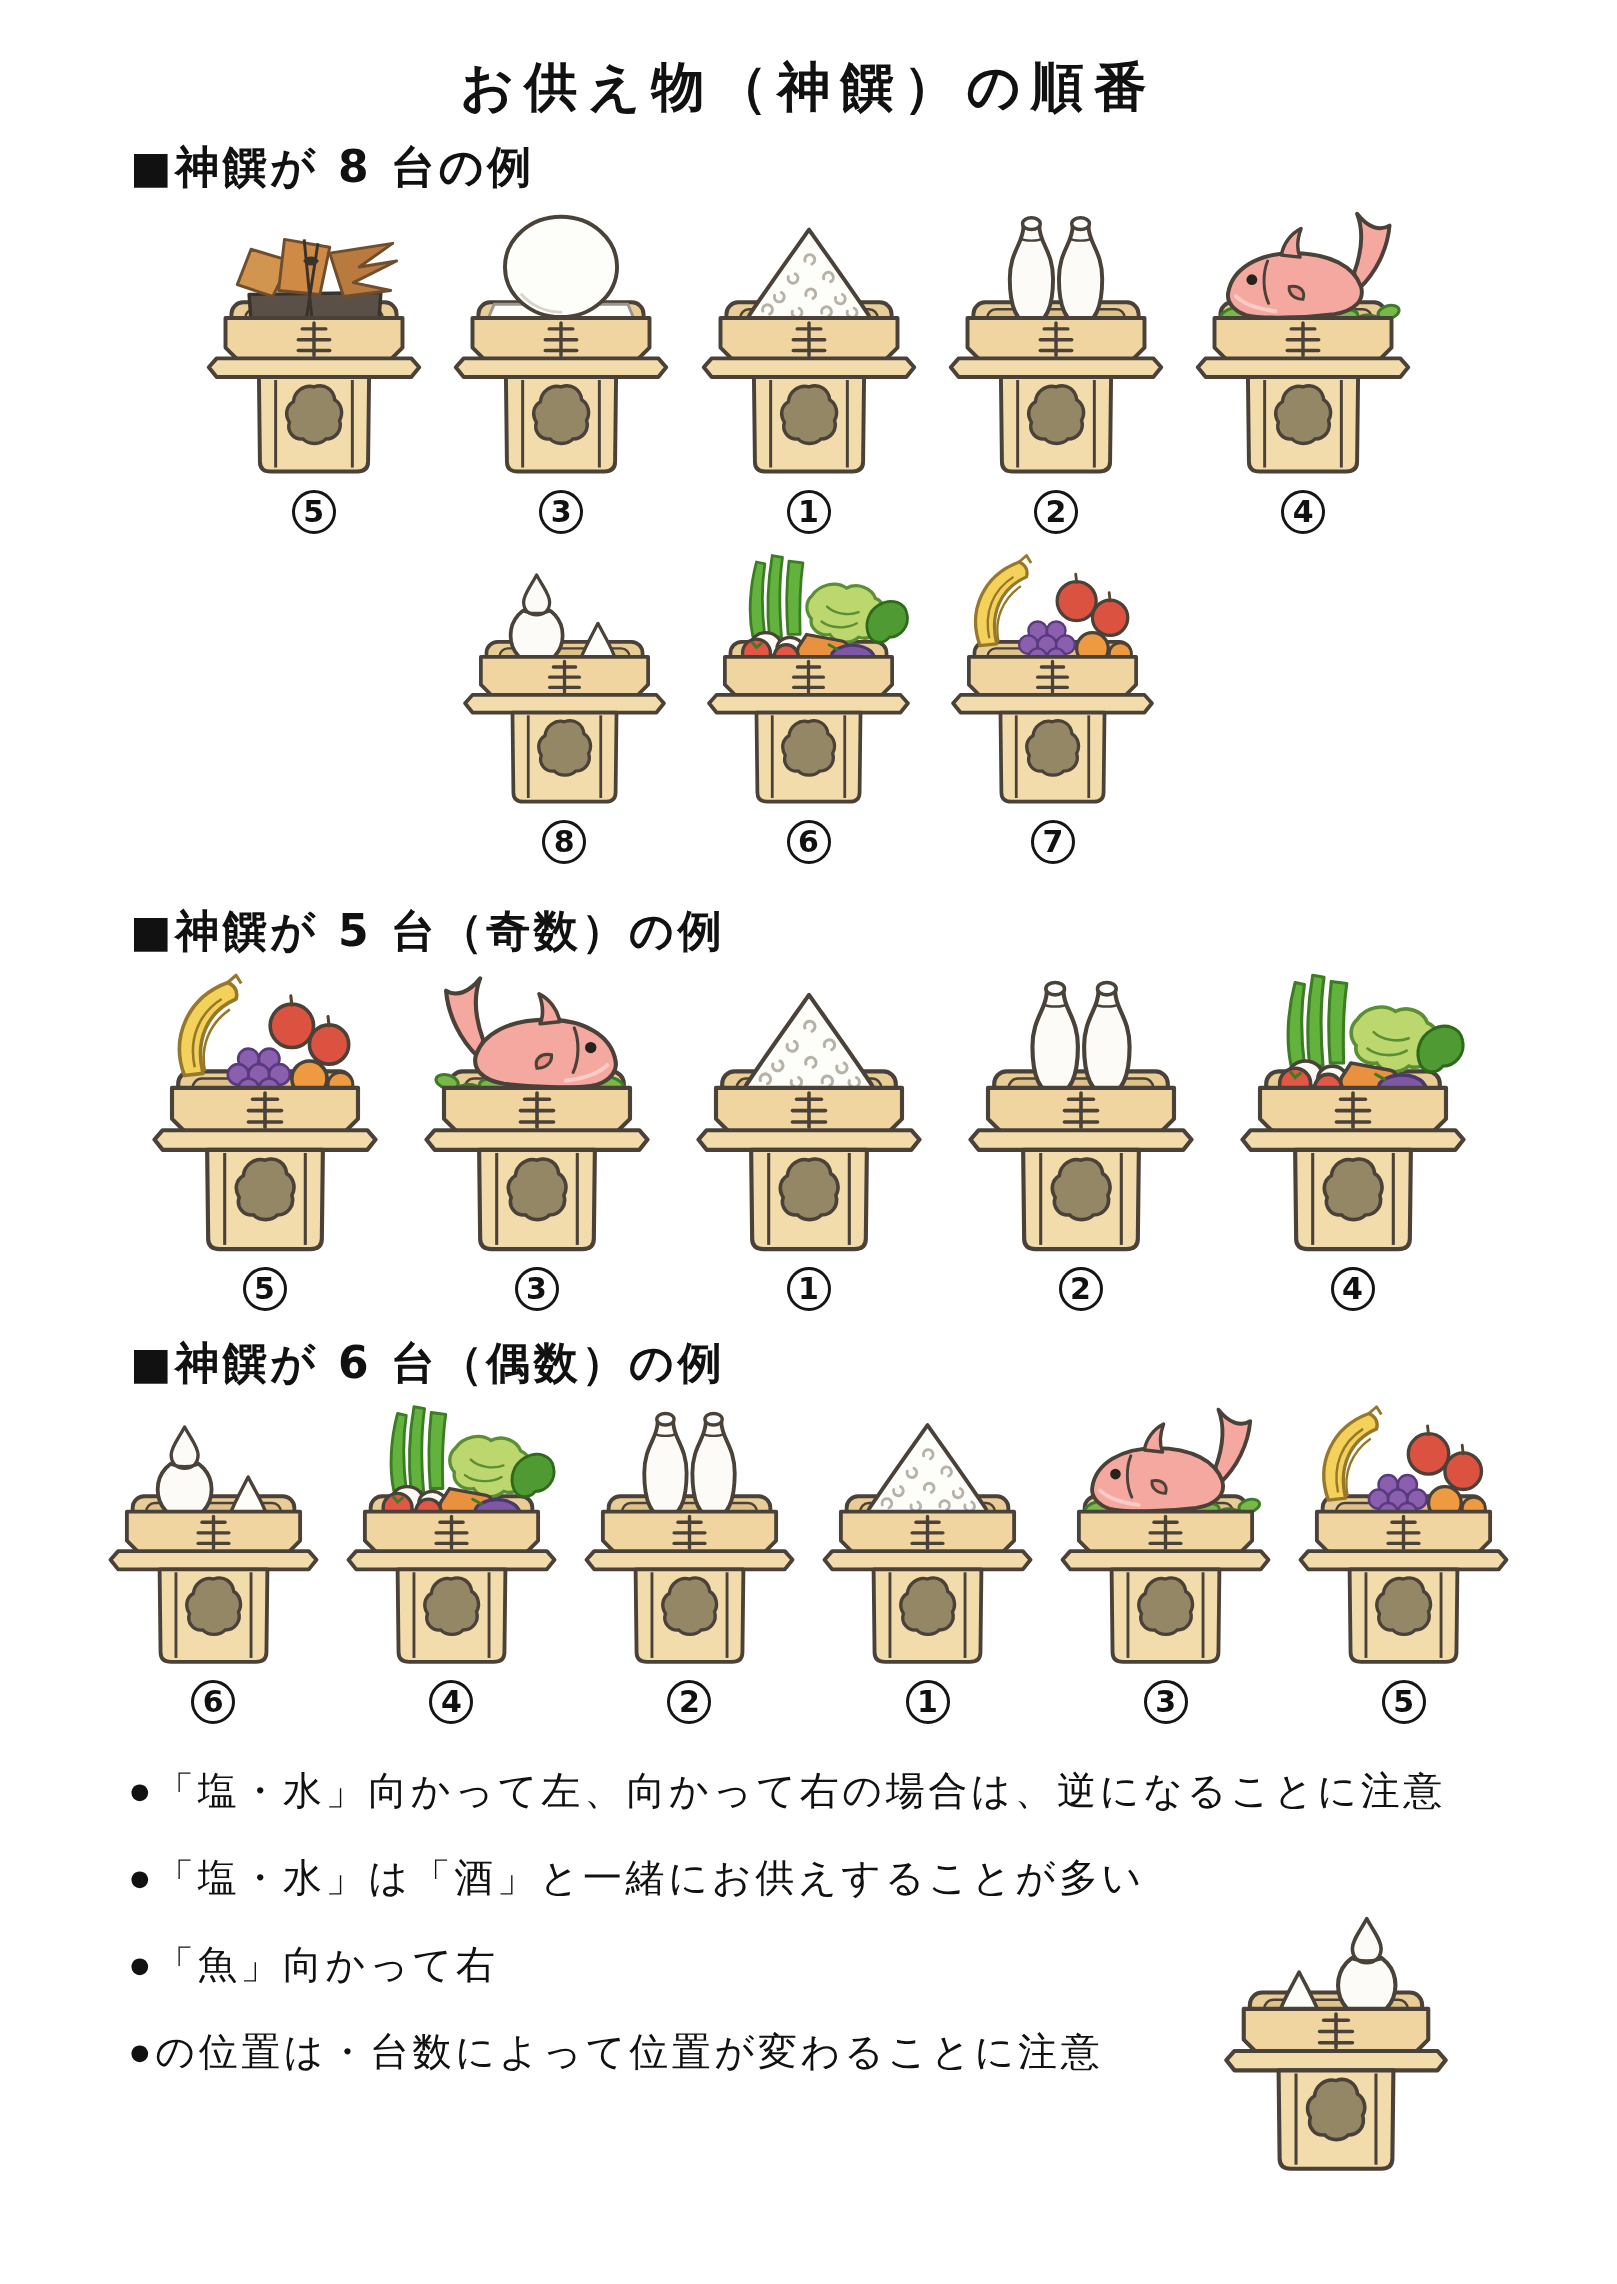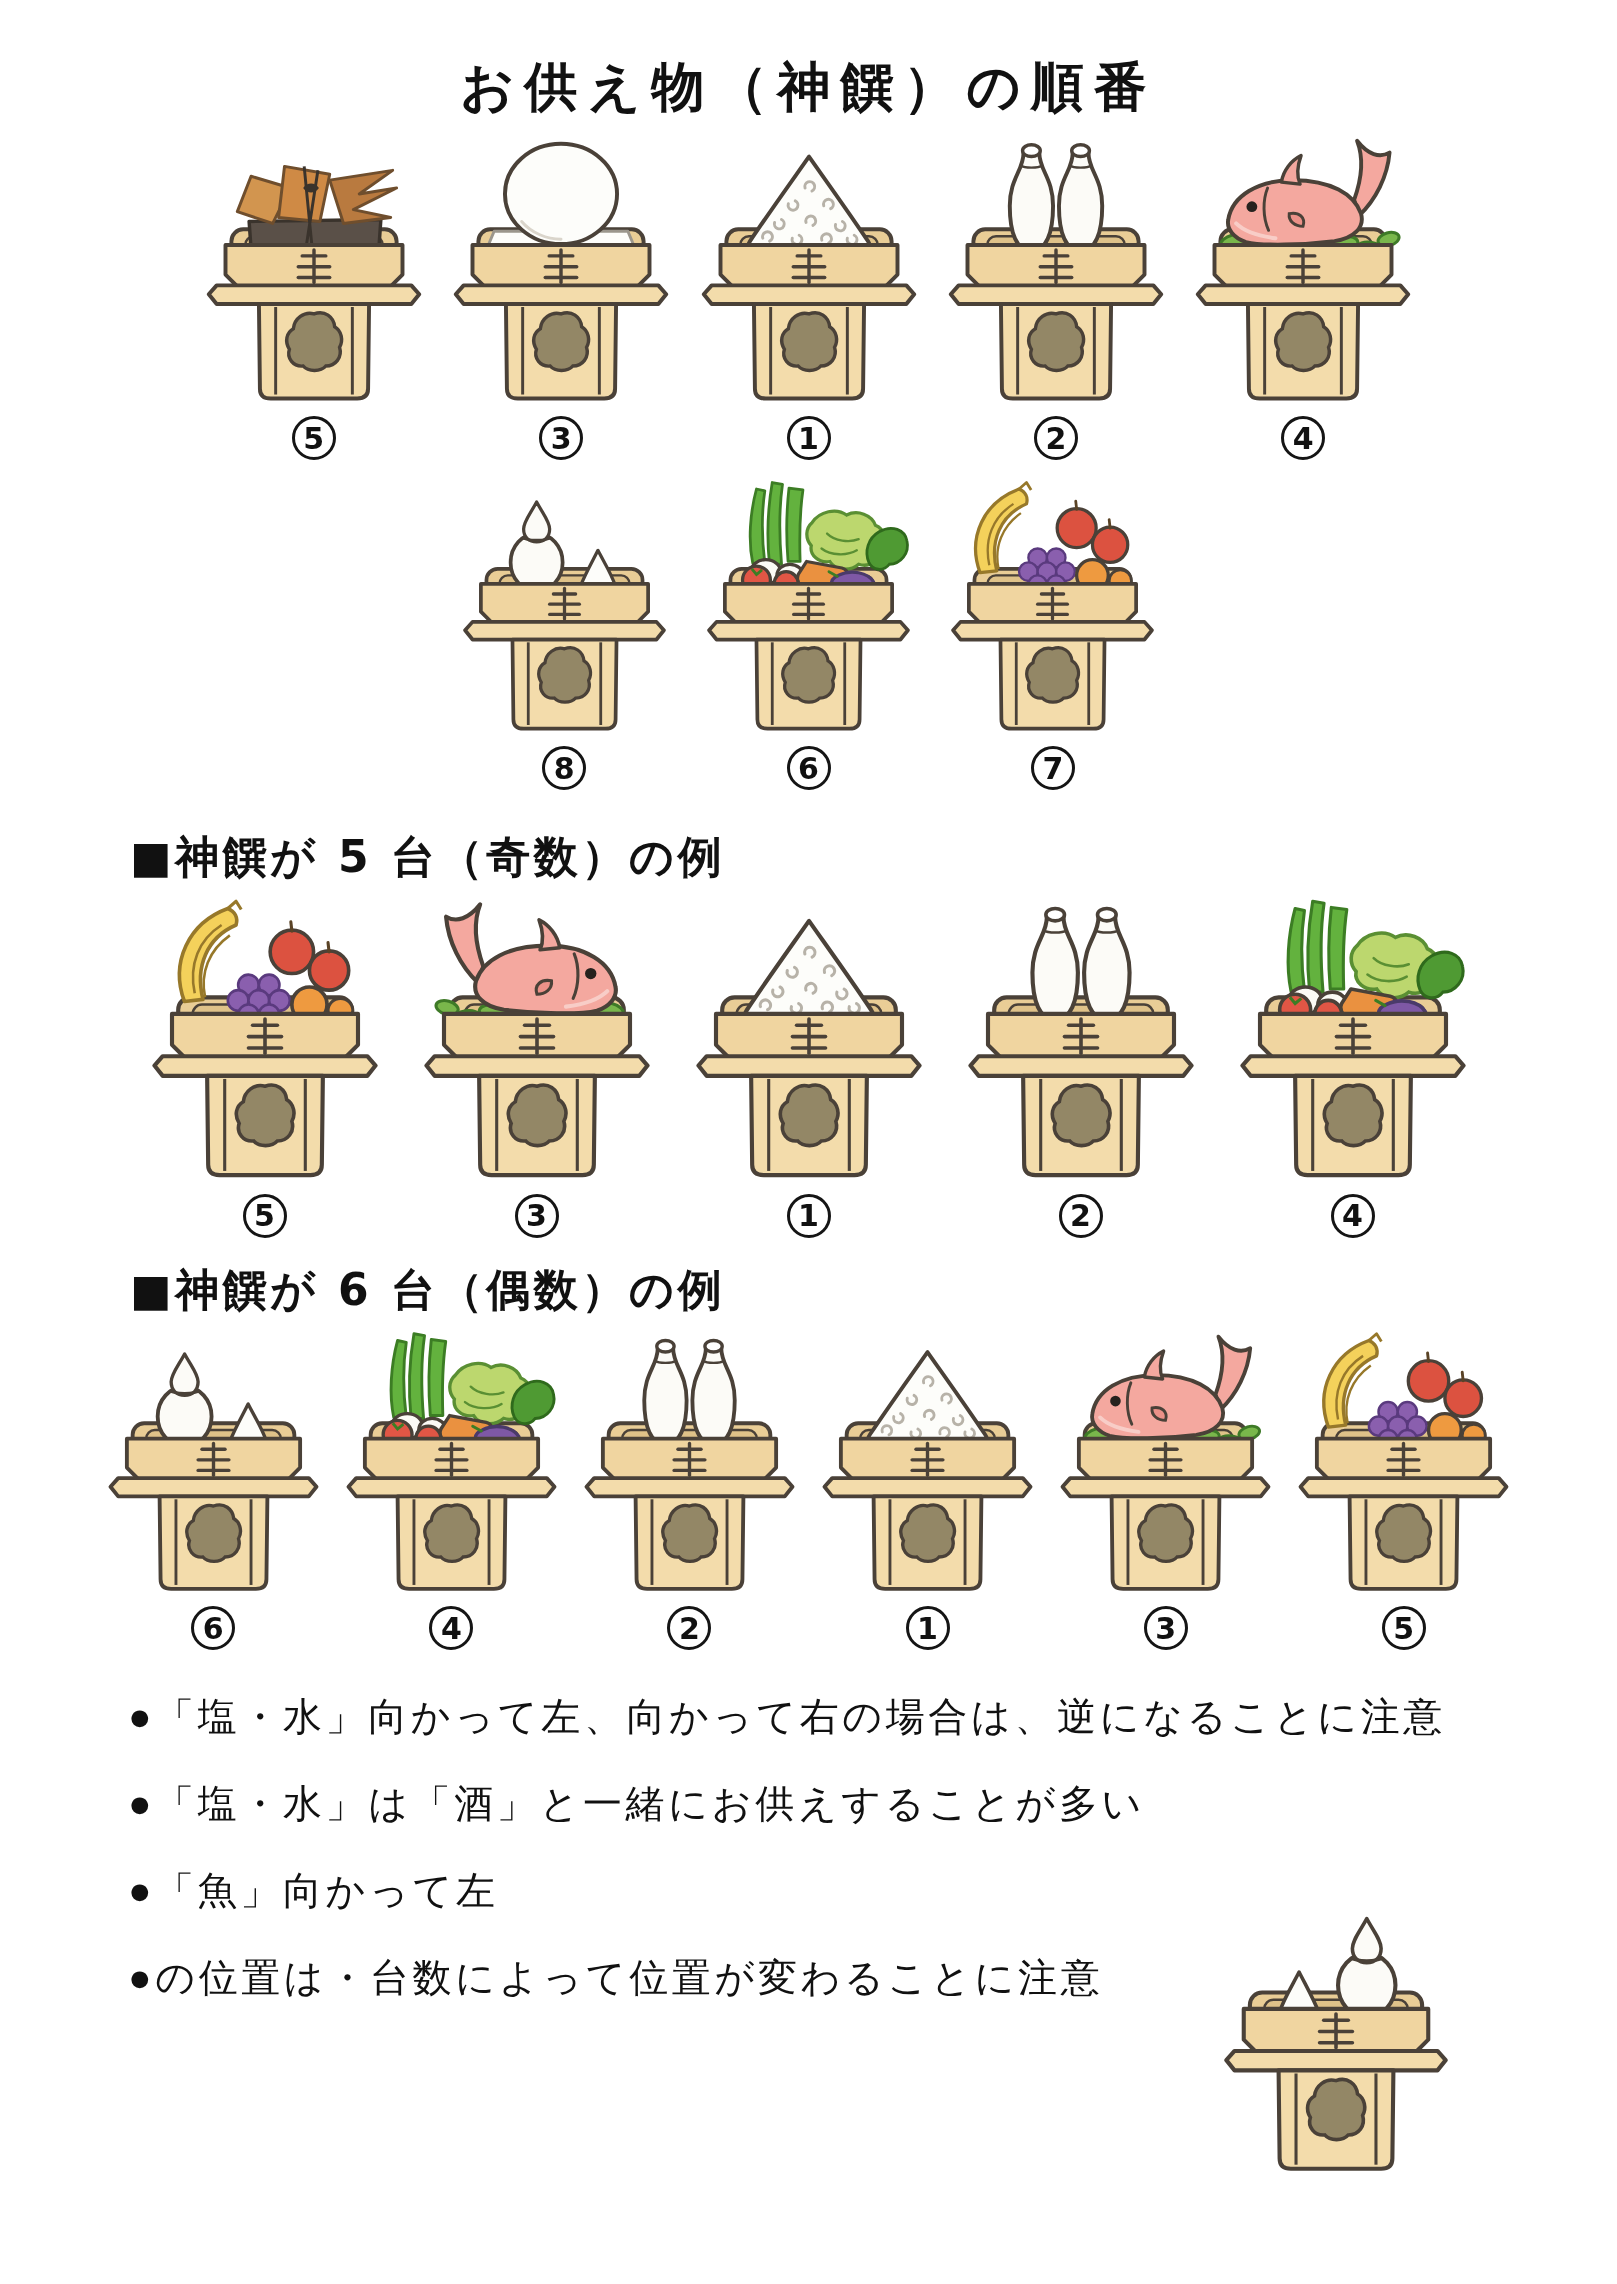--- a/index.html
+++ b/index.html
@@ -178,20 +178,21 @@
       <path d="M110,36 L118,118 M124,40 L112,118" fill="none" stroke="#3a332c" stroke-width="3"></path>
       <path d="M109,58 c4,-6 12,-6 16,0 c-4,6 -12,6 -16,0 z" fill="#3a332c"></path>
     </g>
   </defs>
 </svg>
 
 <div class="page">
 
   <h1 class="title">お供え物（神饌）の順番</h1>
 
+  <h2 class="sec">■神饌が 8 台の例</h2>
 
   <div class="row row-a">
     <figure class="stand">
       <svg class="art" viewBox="0 0 240 280">
         <use href="#sanbo-back"></use>
           <use href="#item-dried"></use>
           <use href="#sanbo-front"></use>
       </svg>
       <figcaption class="num">
           <span>5</span>
@@ -390,21 +391,21 @@
       </svg>
       <figcaption class="num">
           <span>5</span>
         </figcaption>
     </figure>
   </div>
 
   <ul class="notes">
     <li>●「塩・水」向かって左、向かって右の場合は、逆になることに注意</li>
     <li>●「塩・水」は「酒」と一緒にお供えすることが多い</li>
-    <li>●「魚」向かって左</li>
+    <li>●「魚」向かって右</li>
     <li>●の位置は・台数によって位置が変わることに注意</li>
   </ul>
 
   <figure class="corner">
     <svg viewBox="0 0 240 280">
       <use href="#sanbo-back"></use>
       <g transform="translate(240 0) scale(-1 1)">
           <use href="#item-water-salt"></use>
         </g>
       <use href="#sanbo-front"></use>

